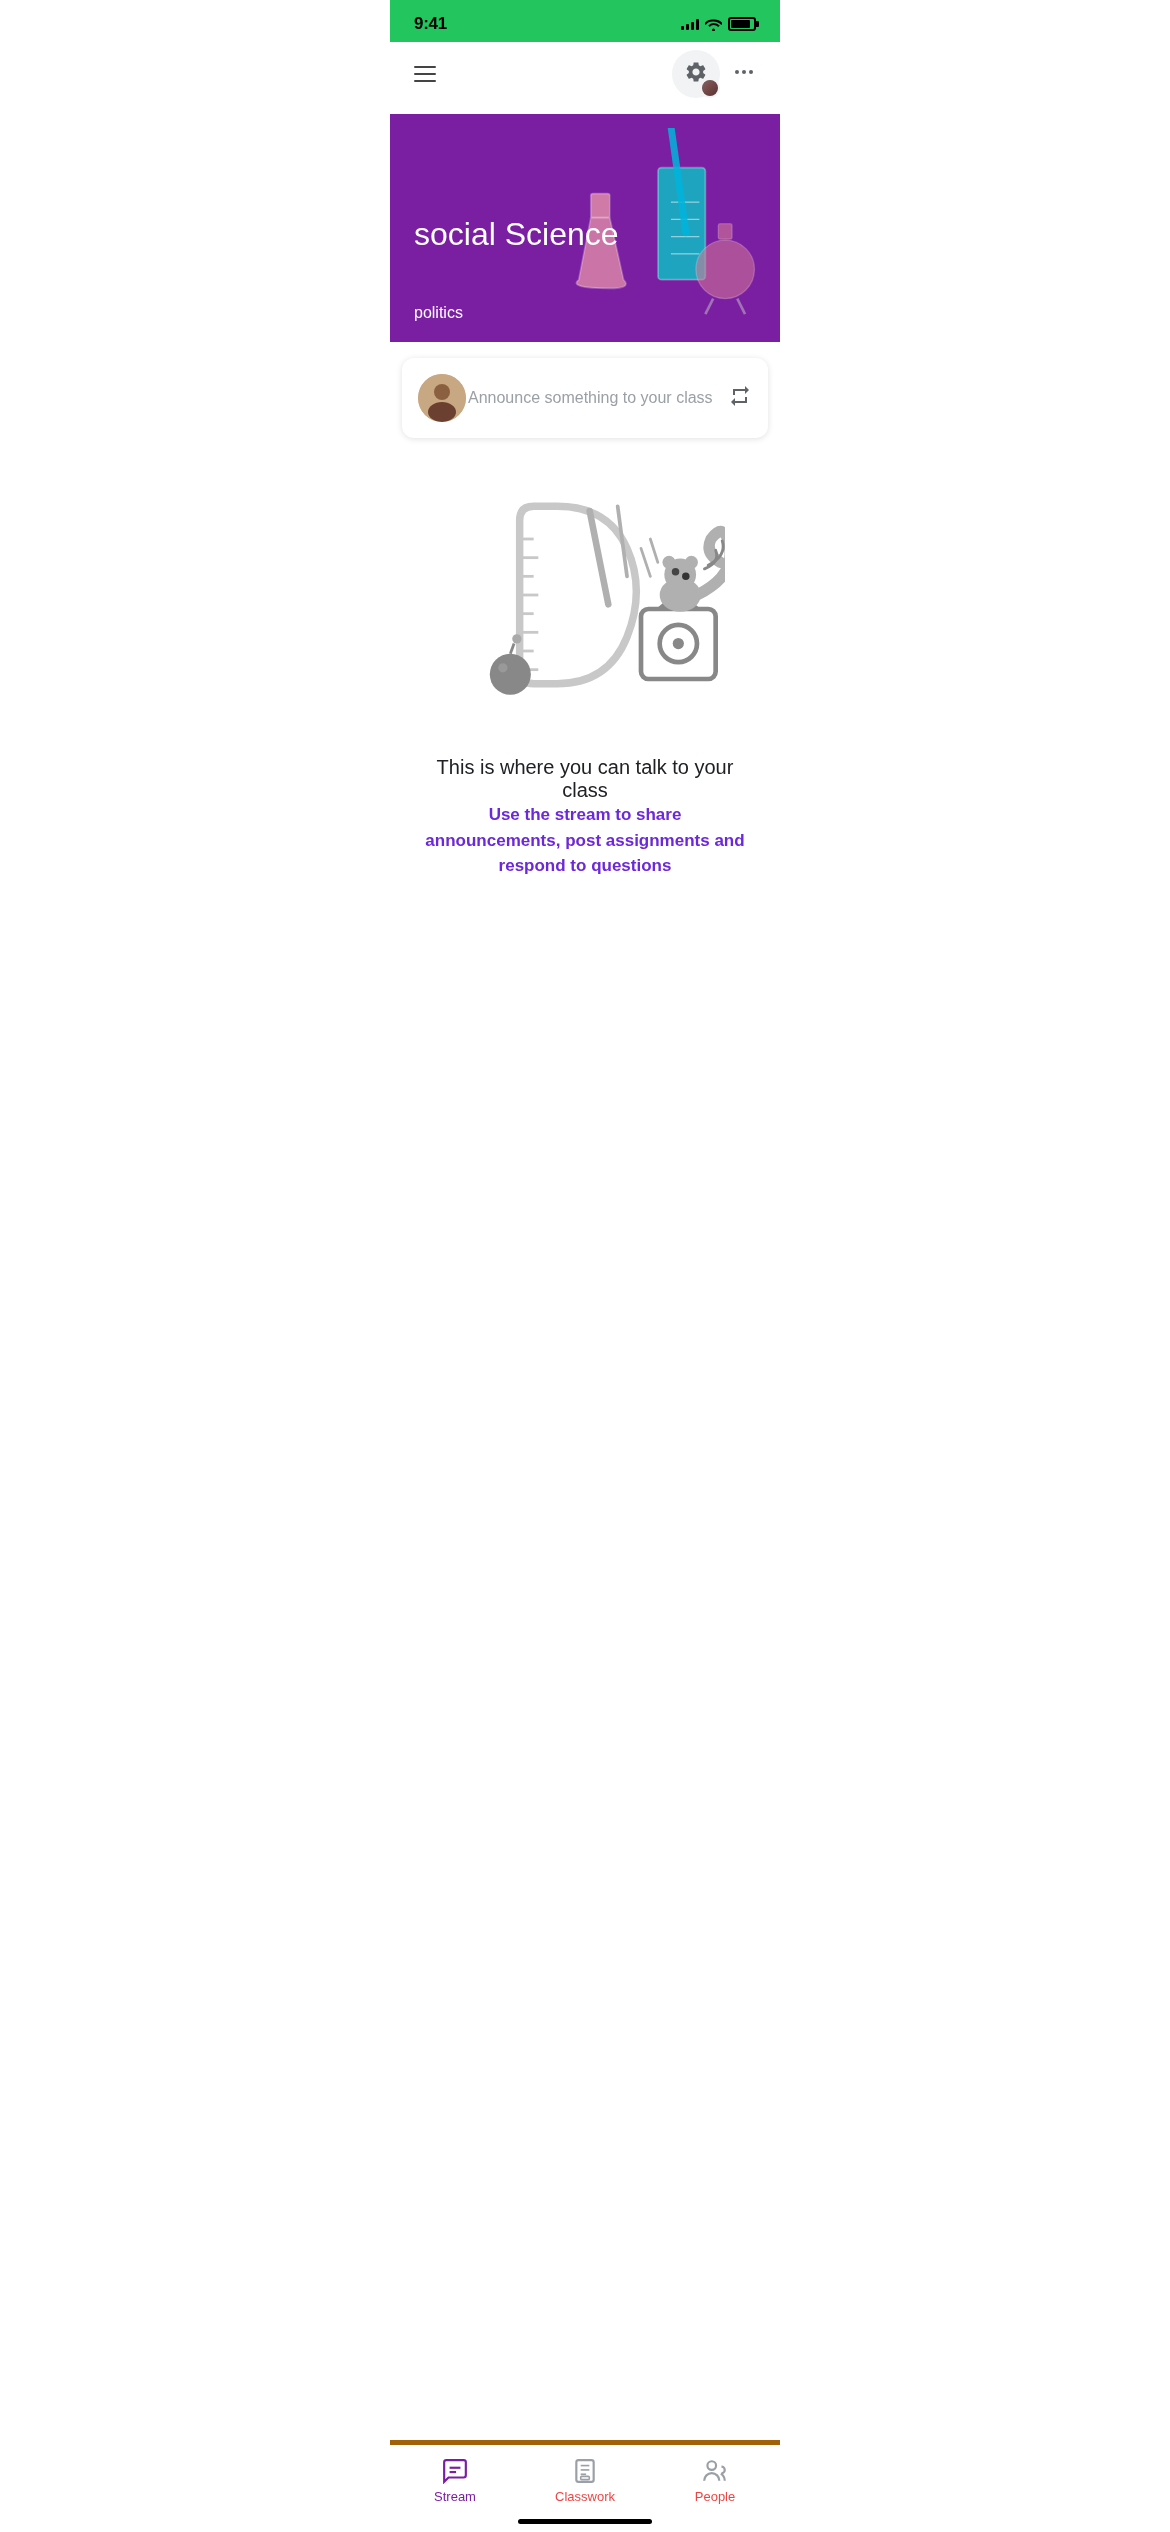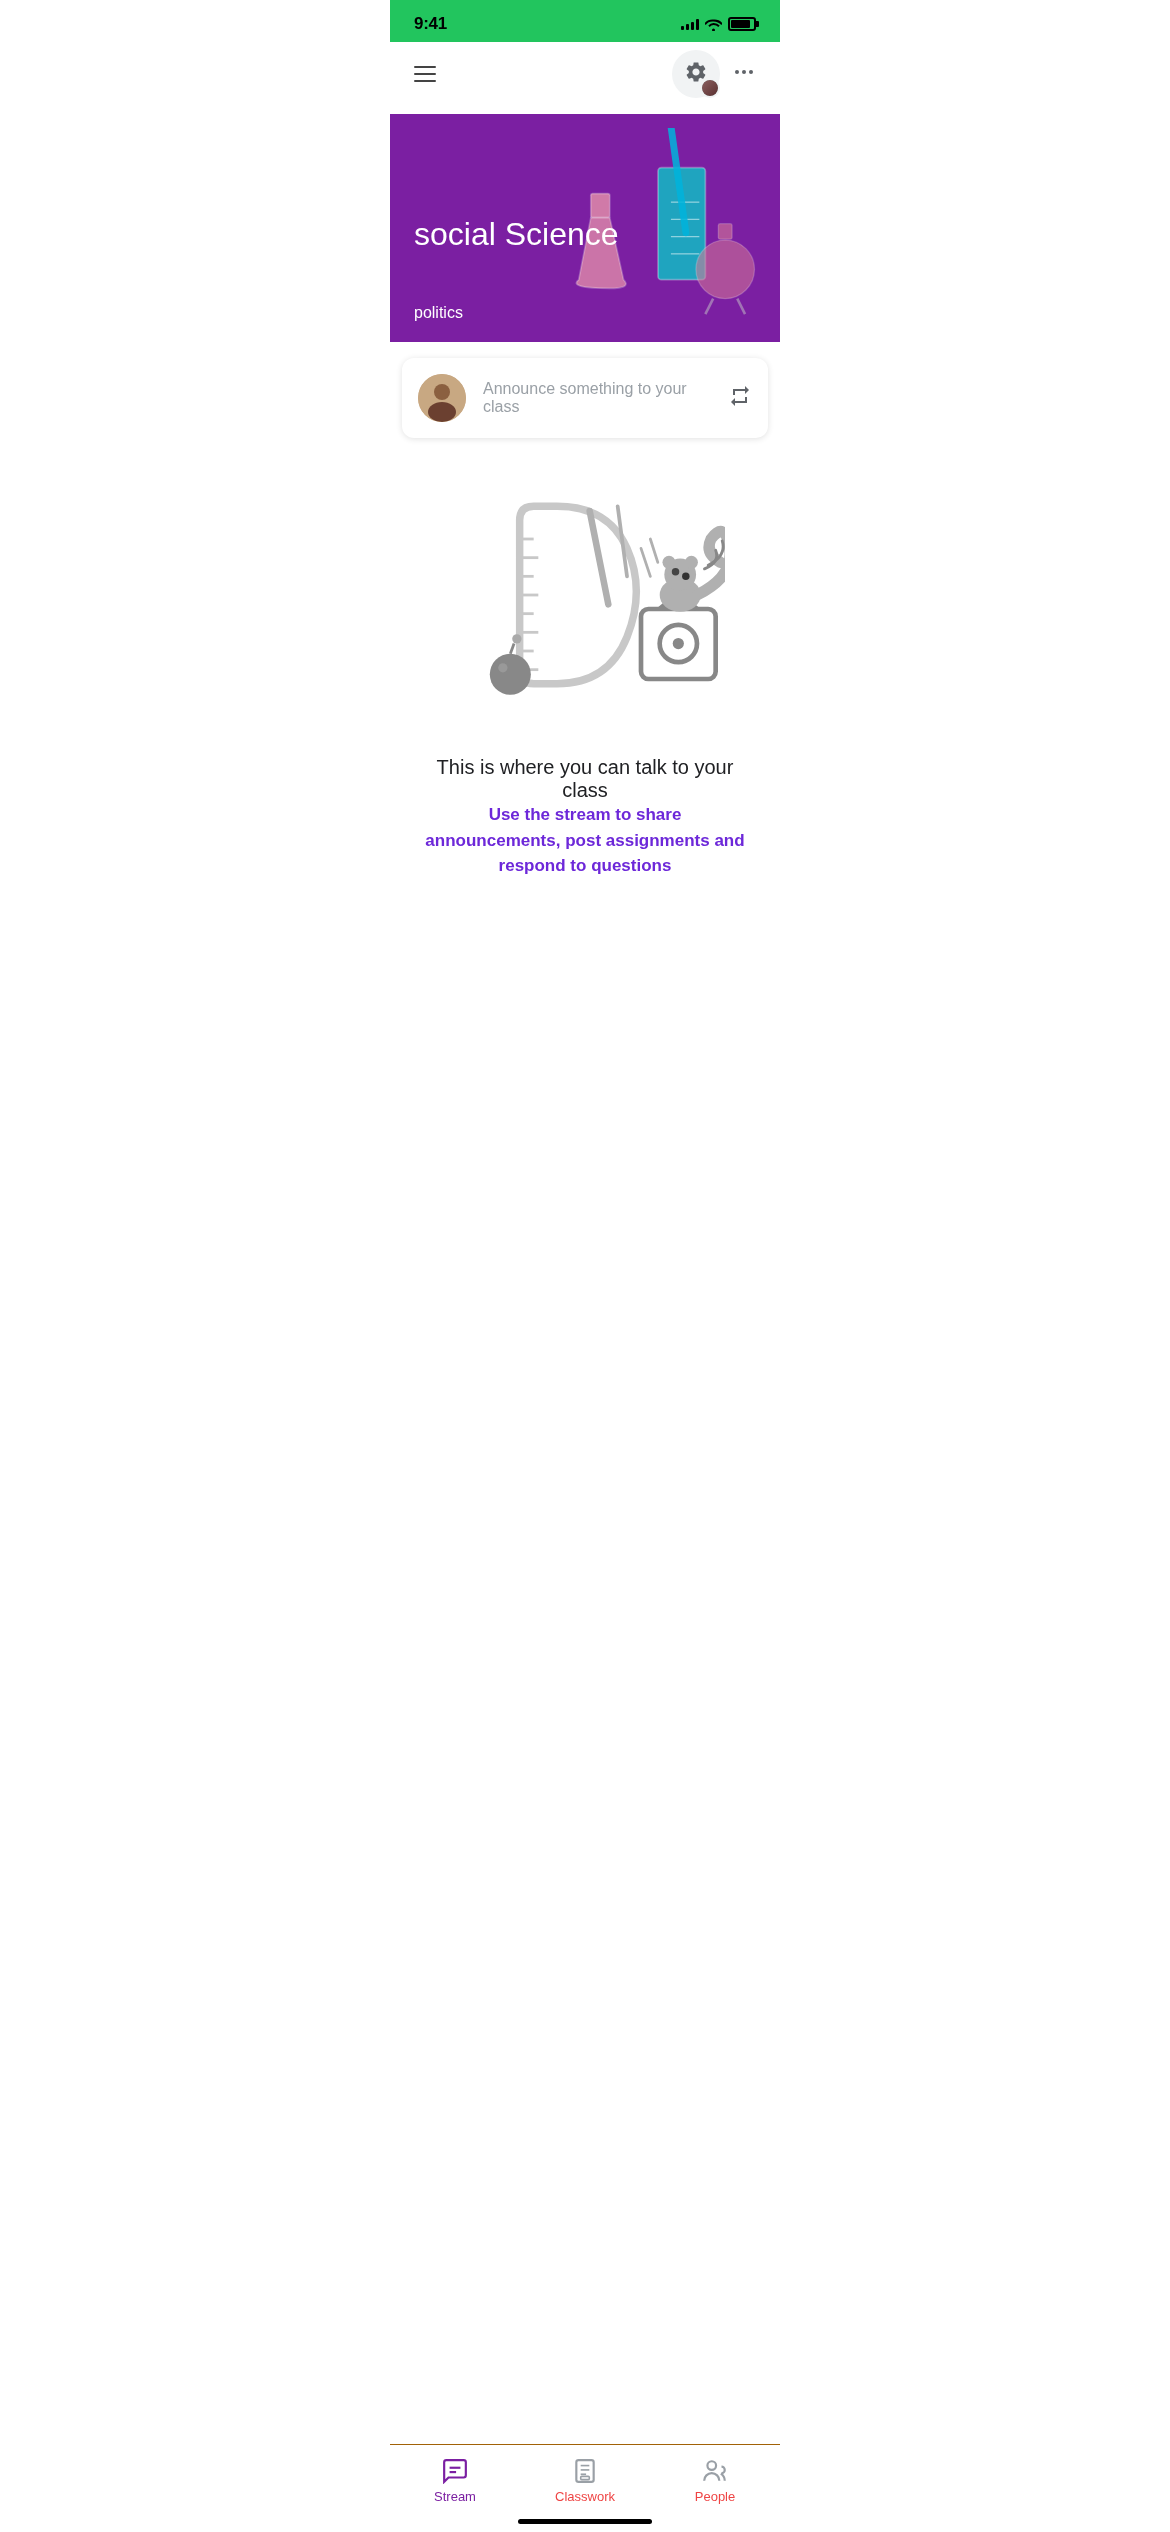--- a/index.html
+++ b/index.html
@@ -187,21 +187,21 @@
 
     
     .announce-card {
       margin: 16px 12px;
       background: #fff;
       border-radius: 12px;
       box-shadow: 0 1px 6px rgba(0,0,0,0.12);
       padding: 16px;
       display: flex;
       align-items: center;
-      gap: 17px;
+      gap: 2px;
     }
 
     
     .avatar-silhouette {
       position: relative;
       width: 48px;
       height: 48px;
       border-radius: 50%;
       overflow: hidden;
       background: #c8a882;
@@ -250,21 +250,21 @@
     }
 
     
     .bottom-nav {
       position: fixed;
       bottom: 0;
       left: 50%;
       transform: translateX(-50%);
       width: 390px;
       background: #fff;
-      border-top: 1px solid #a16207;
+      border-top: 5px solid #a16207;
       display: flex;
       justify-content: space-around;
       align-items: center;
       padding: 12px 0 28px;
     }
 
     .nav-item {
       display: flex;
       flex-direction: column;
       align-items: center;

